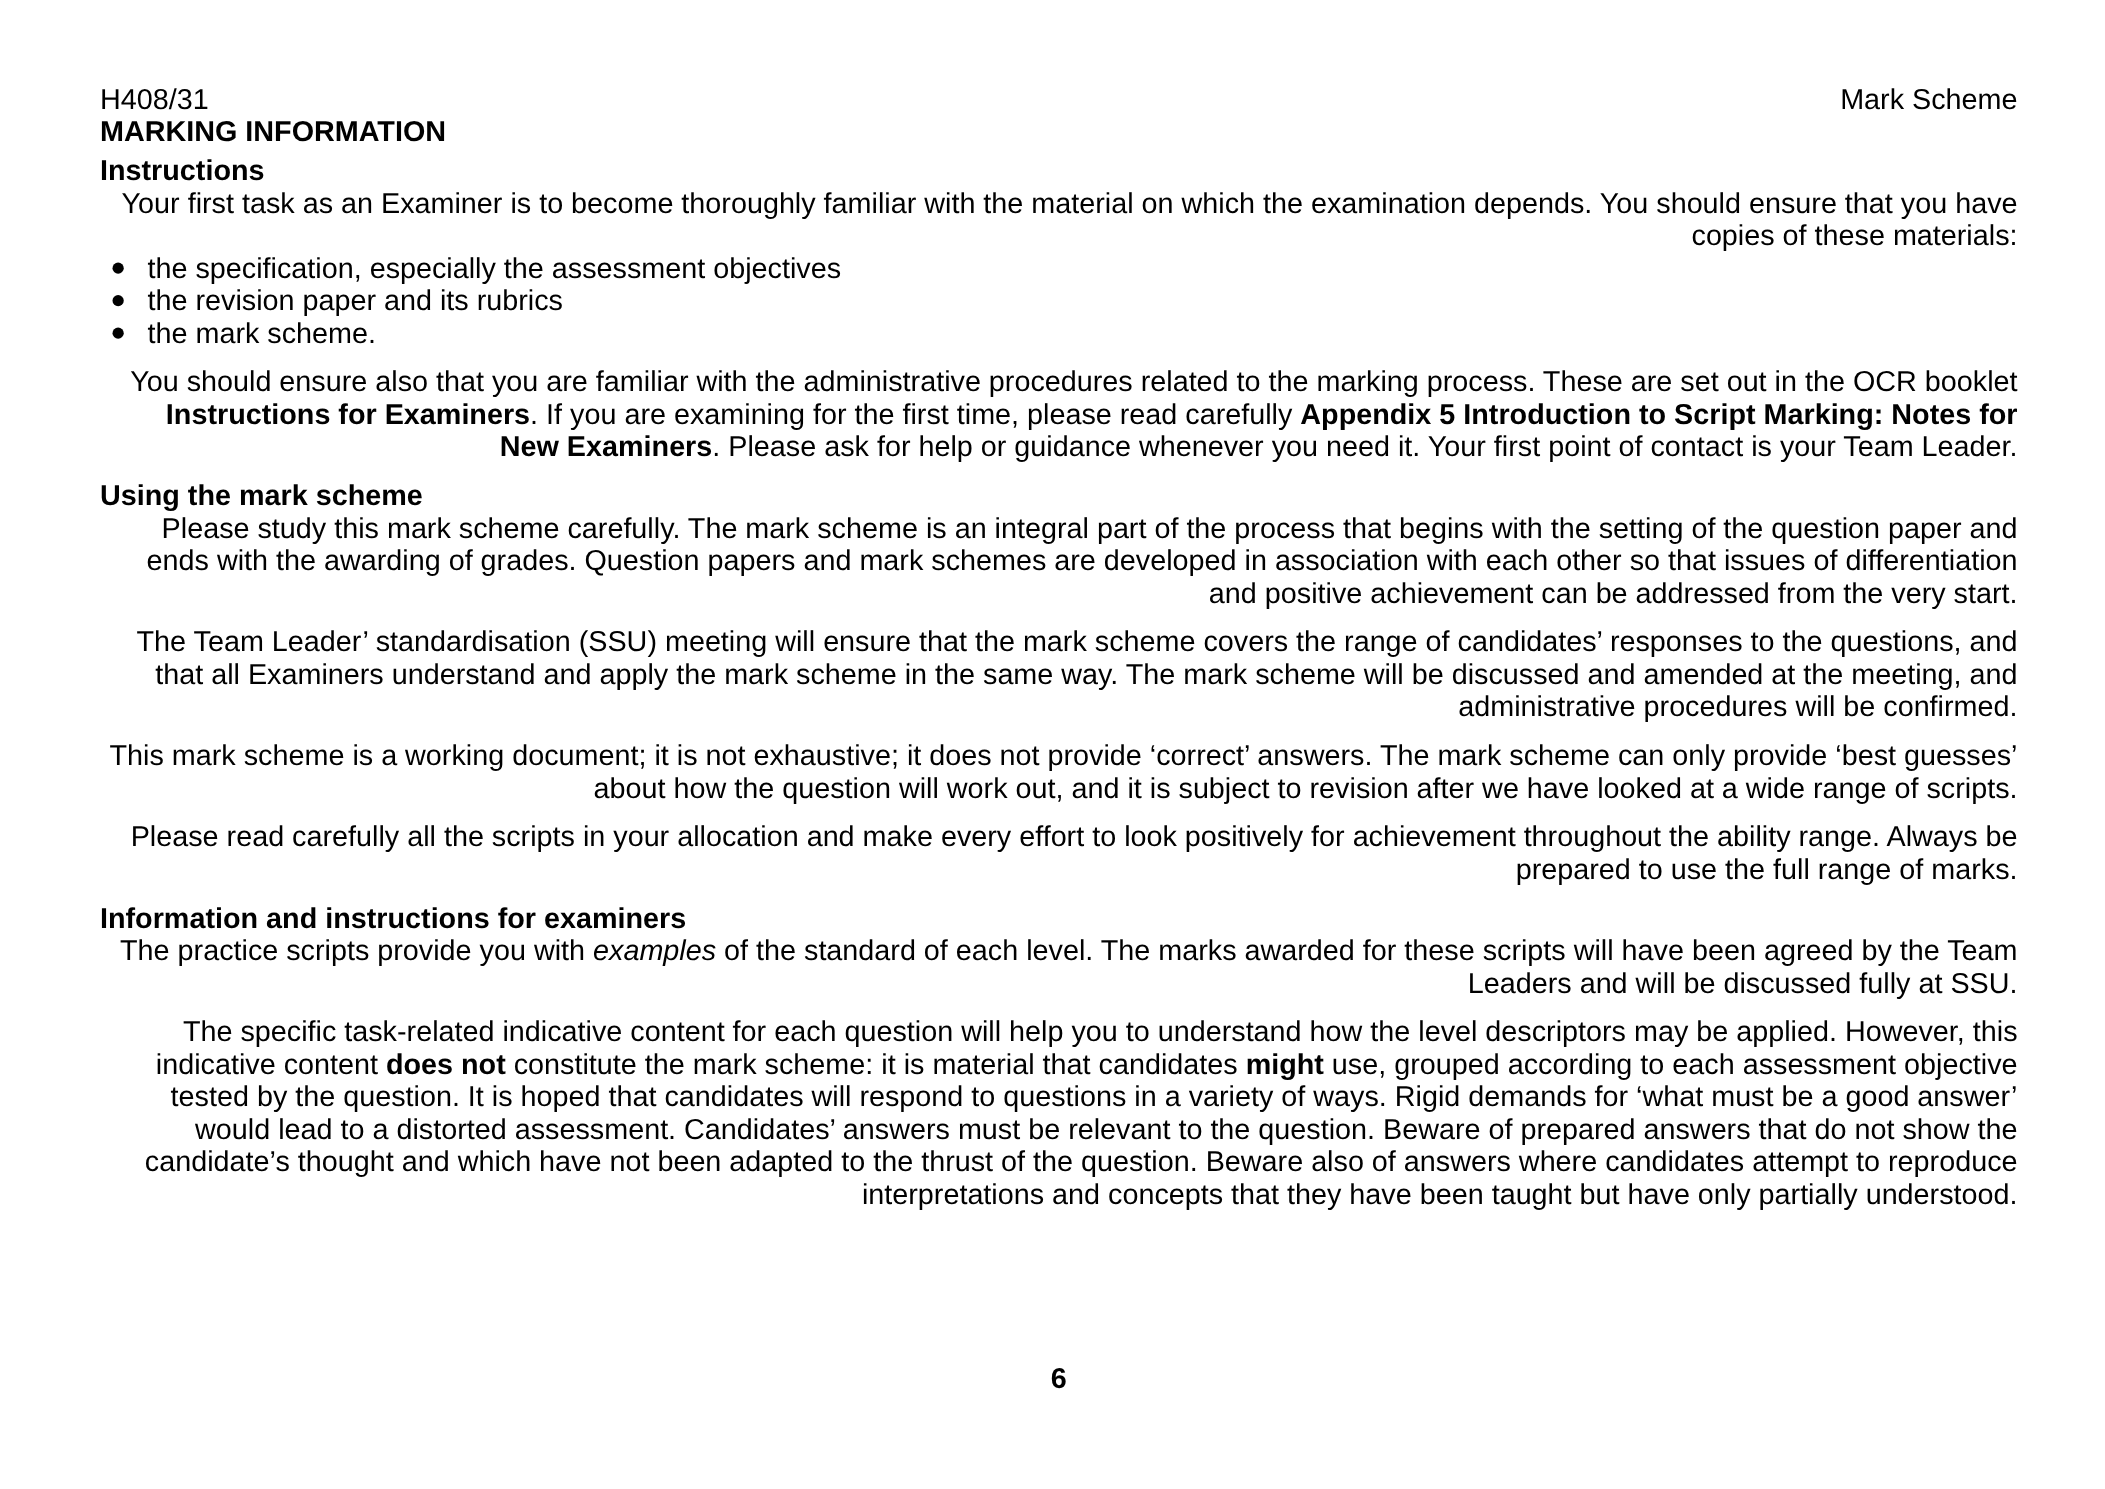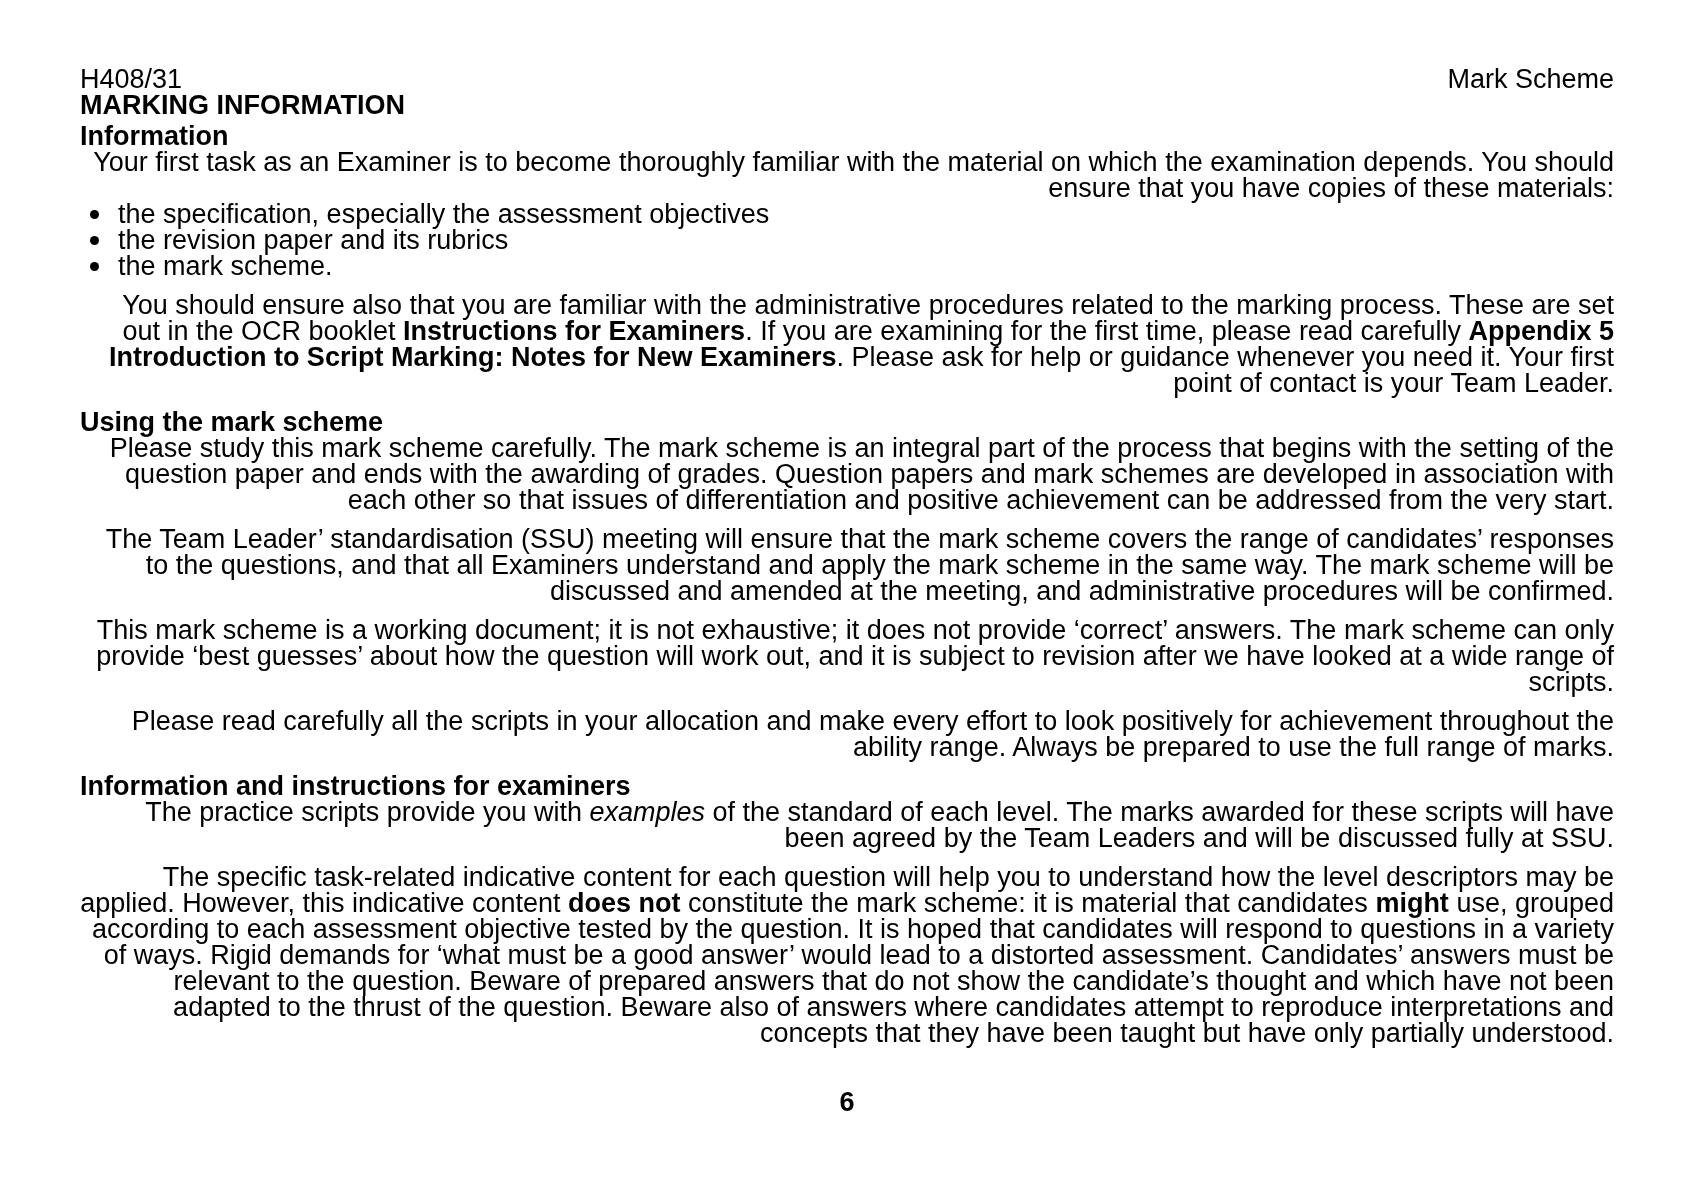--- a/index.html
+++ b/index.html
@@ -7,21 +7,21 @@
     padding: 0;
     background: #ffffff;
   }
   .page {
     position: relative;
     width: 1684px;
     height: 1122px;
     background: #ffffff;
     color: #000000;
     font-family: "Liberation Sans", sans-serif;
-    font-size: 27px;
+    font-size: 23px;
     line-height: 26px;
     overflow: hidden;
   }
   .content {
     position: absolute;
     top: 66px;
     left: 80px;
     width: 1534px;
   }
   .header-row {
@@ -82,21 +82,21 @@
   <div class="content">
 
     <div class="header-row">
       <span class="h-left">H408/31</span>
       <span class="h-center">Mark Scheme</span>
     </div>
 
     <div class="section-title">MARKING INFORMATION</div>
 
     <div id="doc-body">
-        <div class="heading first">Information</div>
+        <div class="heading first">Instructions</div>
         <div class="para"><span class="">Your first task as an Examiner is to become thoroughly familiar with the material on which the examination depends. You should ensure that you have copies of these materials:</span></div>
         <div class="bullet-list">
           <div class="bullet-item"><span class="bullet-dot"></span><span>the specification, especially the assessment objectives</span></div>
           <div class="bullet-item"><span class="bullet-dot"></span><span>the revision paper and its rubrics</span></div>
           <div class="bullet-item"><span class="bullet-dot"></span><span>the mark scheme.</span></div>
         </div>
         <div class="para"><span class="">You should ensure also that you are familiar with the administrative procedures related to the marking process. These are set out in the OCR booklet </span><span class="b ">Instructions for Examiners</span><span class="">. If you are examining for the first time, please read carefully </span><span class="b ">Appendix 5 Introduction to Script Marking: Notes for New Examiners</span><span class="">. Please ask for help or guidance whenever you need it. Your first point of contact is your Team Leader.</span></div>
         <div class="heading">Using the mark scheme</div>
         <div class="para"><span class="">Please study this mark scheme carefully. The mark scheme is an integral part of the process that begins with the setting of the question paper and ends with the awarding of grades. Question papers and mark schemes are developed in association with each other so that issues of differentiation and positive achievement can be addressed from the very start.</span></div>
         <div class="para"><span class="">The Team Leader’ standardisation (SSU) meeting will ensure that the mark scheme covers the range of candidates’ responses to the questions, and that all Examiners understand and apply the mark scheme in the same way. The mark scheme will be discussed and amended at the meeting, and administrative procedures will be confirmed.</span></div>

